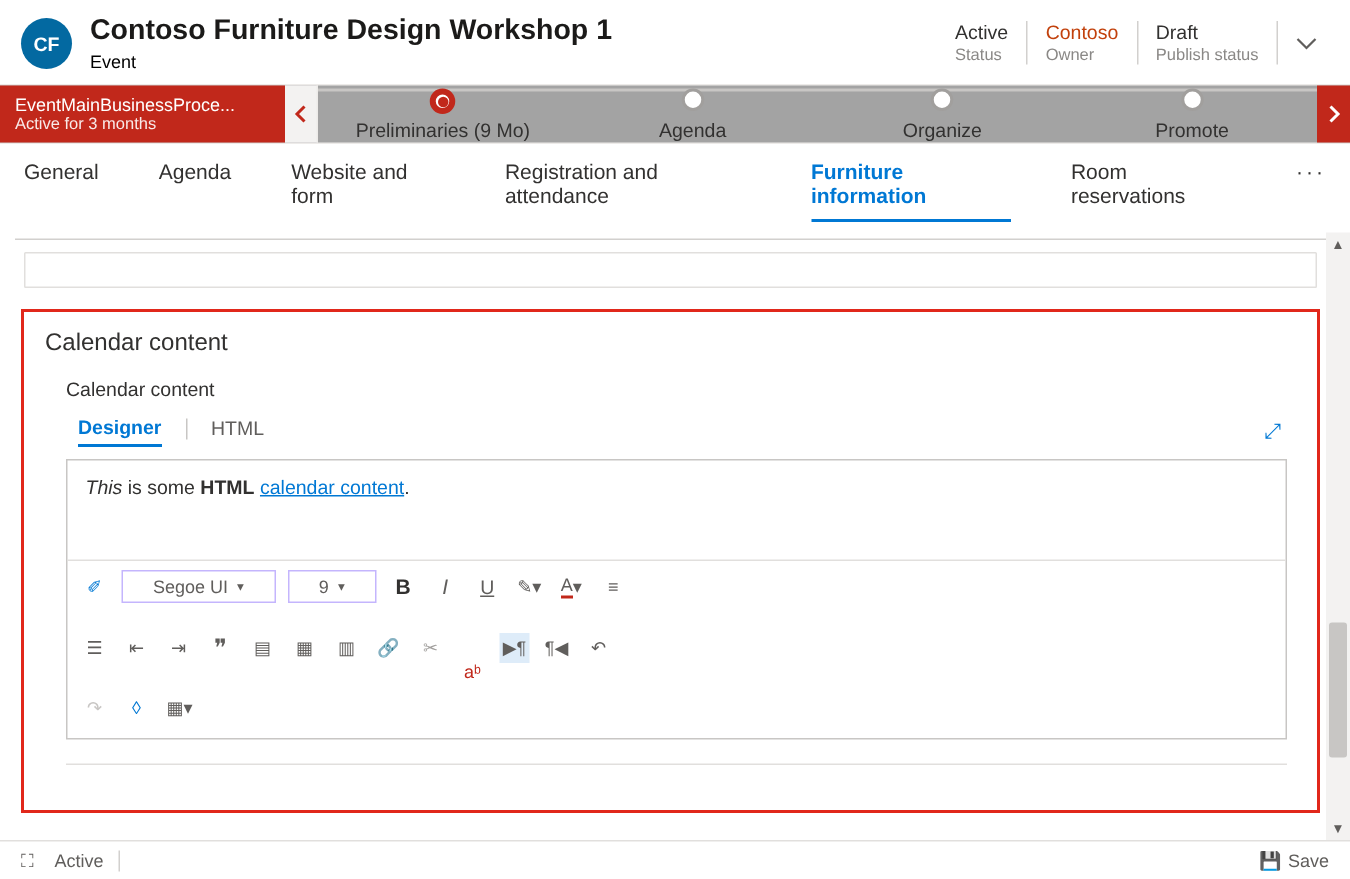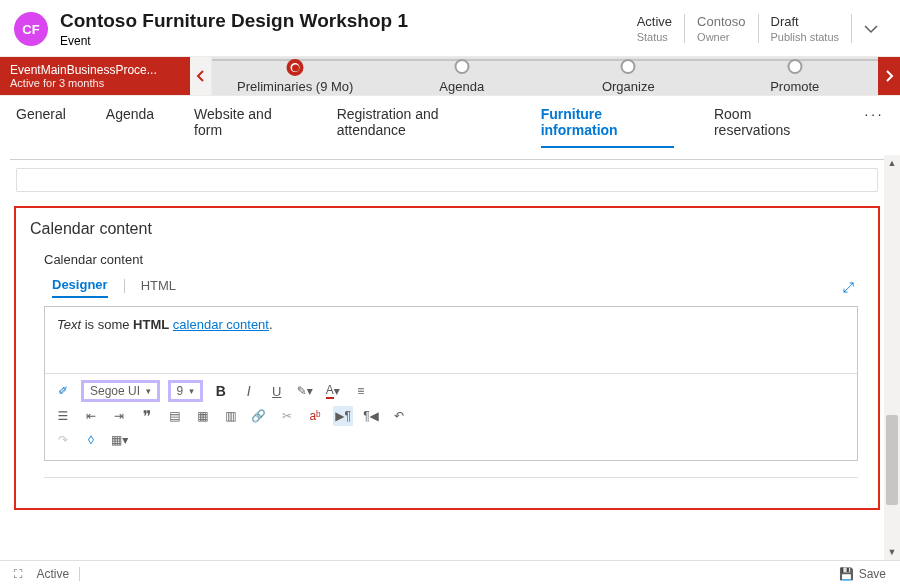--- a/index.html
+++ b/index.html
@@ -1,33 +1,33 @@
 <!DOCTYPE html>
 <html><head>
 <meta charset="utf-8">
 <style>
   * { box-sizing: border-box; margin: 0; padding: 0; }
   body { font-family: "Segoe UI", Arial, sans-serif; font-size: 13px; color: #323130; background: #fff; width: 900px; height: 586px; overflow: hidden; position: relative; }
 
   
   .header { display: flex; align-items: flex-start; padding: 10px 16px 8px 14px; }
-  .avatar { width: 34px; height: 34px; border-radius: 50%; background: #d946ef; color: #fff; display: flex; align-items: center; justify-content: center; font-size: 13px; font-weight: 600; margin-right: 12px; margin-top: 2px; }
+  .avatar { width: 34px; height: 34px; border-radius: 50%; background: #0369a1; color: #fff; display: flex; align-items: center; justify-content: center; font-size: 13px; font-weight: 600; margin-right: 12px; margin-top: 2px; }
   .title-block { flex: 1; }
   .title { font-size: 19px; font-weight: 600; color: #1b1a19; }
   .subtitle { font-size: 12px; color: #000000; margin-top: 2px; }
   .status-block { display: flex; align-items: center; gap: 0; margin-left: auto; padding-top: 4px; }
   .status-cell { padding: 0 12px; border-right: 1px solid #d2d0ce; }
   .status-cell:last-of-type { border-right: none; }
   .status-val { font-size: 13px; color: #323130; }
-  .status-val.link { color: #737373; }
+  .status-val.link { color: #c2410c; }
   .status-lbl { font-size: 11px; color: #8a8886; margin-top: 2px; }
   .chev { width: 26px; height: 26px; display:flex; align-items:center; justify-content:center; margin-left:6px; cursor:pointer; }
 
   
-  .bpf { display: flex; align-items: stretch; height: 40px; background: #e5e5e5; border-top:1px solid #edebe9; border-bottom:1px solid #edebe9; position:relative; }
+  .bpf { display: flex; align-items: stretch; height: 40px; background: #a3a3a3; border-top:1px solid #edebe9; border-bottom:1px solid #edebe9; position:relative; }
   .bpf-red { background: #c1281b; color: #fff; width: 190px; padding: 4px 10px; font-size:12px; display:flex; flex-direction:column; justify-content:center; }
   .bpf-red-title { font-weight:400; white-space:nowrap; overflow:hidden; text-overflow:ellipsis; }
   .bpf-red-sub { font-size:11px; opacity:0.9; }
   .bpf-arrow { width: 22px; display:flex; align-items:center; justify-content:center; color:#c1281b; background:#f3f2f1; cursor:pointer; border-right:1px solid #edebe9;}
   .bpf-arrow.right { background:#c1281b; color:#fff; border:none; }
   .bpf-stages { flex:1; display:flex; align-items:center; position:relative; }
   .bpf-stage { flex:1; text-align:center; position:relative; font-size:13px; color:#323130; cursor:pointer; }
   .bpf-dot { width:15px; height:15px; border:2px solid #a19f9d; border-radius:50%; background:#fff; position:absolute; top:-18px; left:50%; transform:translateX(-50%); }
   .bpf-stage.active .bpf-dot { border:4px solid #c1281b; width:17px; height:17px; }
   .bpf-stage.active .bpf-dot::after{ content:""; width:7px; height:7px; background:#c1281b; border-radius:50%; position:absolute; top:50%; left:50%; transform:translate(-50%,-50%); }
@@ -58,21 +58,21 @@
   .etab-sep { width:1px; height:14px; background:#c8c6c4; margin:0 -10px 4px -10px;}
   .expand-ic { margin-left:auto; margin-right:10px; color:#0078d4; cursor:pointer; font-size:14px;}
   .editor-box { border:1px solid #c8c6c4; margin:4px 6px 0 14px;}
   .editor-canvas { padding:10px 12px; font-size:13px; min-height:66px;}
   .editor-canvas em{ font-style:italic;}
   .editor-canvas b{ font-weight:700;}
   .editor-canvas a{ color:#0078d4; text-decoration:underline;}
   .toolbar { border-top:1px solid #e1dfdd; padding:6px 8px;}
   .trow { display:flex; align-items:center; gap:8px; flex-wrap:wrap; margin-bottom:4px;}
   .tbtn { min-width:20px; height:20px; display:flex; align-items:center; justify-content:center; font-size:12px; color:#605e5c; cursor:pointer; padding:0 2px;}
-  .tbtn.sel{ border:3px solid #c4b5fd; padding:0 6px; height:22px; font-size:12px; gap:4px;}
+  .tbtn.sel{ border:1px solid #c4b5fd; padding:0 20px; height:22px; font-size:12px; gap:4px;}
   .tbtn.sel::after{ content:"▾"; font-size:9px; color:#605e5c; margin-left:2px;}
   .tbtn.bold{ font-weight:700; font-size:14px; color:#323130;}
   .tbtn.ital{ font-style:italic; font-size:14px;}
   .tbtn.under{ text-decoration:underline; font-size:13px;}
   .tbtn.active{ background:#deecf9;}
   .col-divider{ height:1px; background:#e1dfdd; margin:16px 6px 0 14px;}
   .col-divider.r{ margin:16px 0 0 0;}
 
   
   .footer { position:absolute; bottom:0; left:0; right:0; height:26px; background:#fff; border-top:1px solid #e1dfdd; display:flex; align-items:center; padding:0 14px; font-size:12px; color:#605e5c;}
@@ -176,21 +176,21 @@
 
           <div class="editor-tabs">
             <span class="etab active">Designer</span>
             <span class="etab-sep"></span>
             <span class="etab">HTML</span>
             <span class="expand-ic">⤢</span>
           </div>
 
           <div class="editor-box">
             <div class="editor-canvas">
-              <em>Text</em><span> is some </span><b>HTML</b> <a href="#">calendar content</a><span>.</span>
+              <em>This</em><span> is some </span><b>HTML</b> <a href="#">calendar content</a><span>.</span>
             </div>
             <div class="toolbar">
               <div class="trow">
                 <span class="tbtn" style="color:#0078d4;">✐</span>
                 <span class="tbtn sel">Segoe UI</span>
                 <span class="tbtn sel">9</span>
                 <span class="tbtn bold">B</span>
                 <span class="tbtn ital">I</span>
                 <span class="tbtn under">U</span>
                 <span class="tbtn">✎▾</span>
@@ -200,21 +200,21 @@
               <div class="trow">
                 <span class="tbtn">☰</span>
                 <span class="tbtn">⇤</span>
                 <span class="tbtn">⇥</span>
                 <span class="tbtn" style="font-size:16px;">❞</span>
                 <span class="tbtn">▤</span>
                 <span class="tbtn">▦</span>
                 <span class="tbtn">▥</span>
                 <span class="tbtn">🔗</span>
                 <span class="tbtn" style="color:#a19f9d;">✂</span>
-                <span class="tbtn" style="color:#c1281b;">aᵇ</span>
+                <span class="tbtn" style="color:#c1281b;margin-top:32px;">aᵇ</span>
                 <span class="tbtn active">▶¶</span>
                 <span class="tbtn">¶◀</span>
                 <span class="tbtn">↶</span>
               </div>
               <div class="trow">
                 <span class="tbtn" style="color:#c8c6c4;">↷</span>
                 <span class="tbtn" style="color:#0078d4;">◊</span>
                 <span class="tbtn">▦▾</span>
               </div>
             </div>

